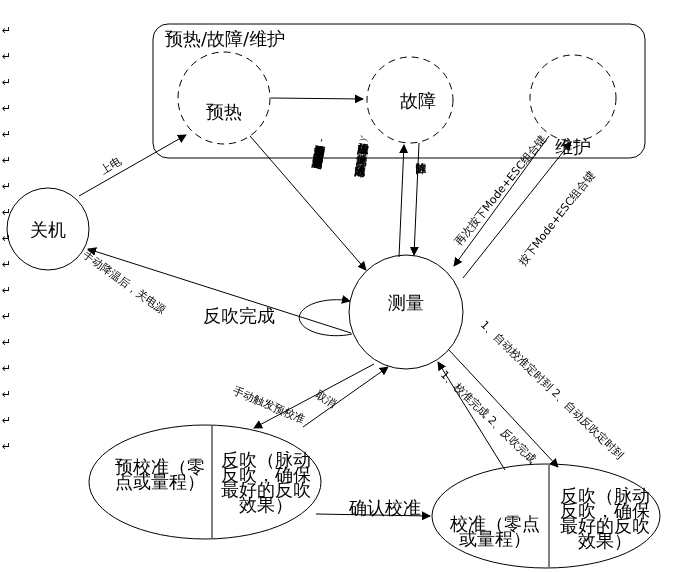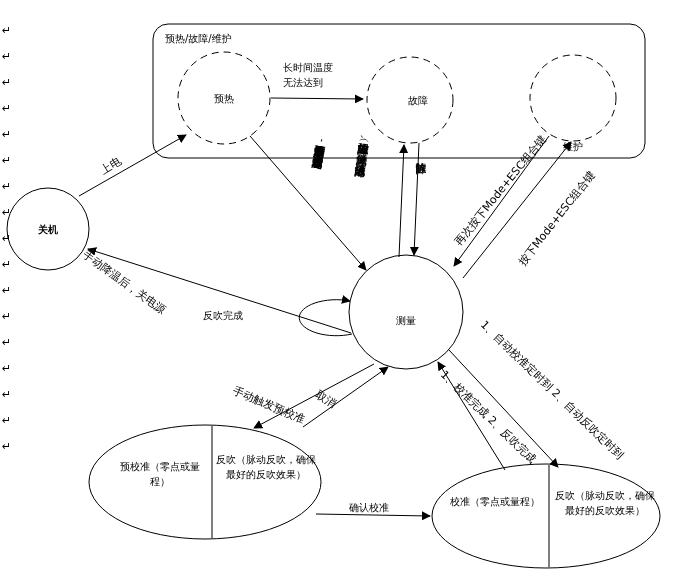--- a/index.html
+++ b/index.html
@@ -1,20 +1,20 @@
 <!DOCTYPE html>
 <html><head>
 <meta charset="utf-8">
 <style>
   * { margin:0; padding:0; box-sizing:border-box; }
   html,body { background:#fff; }
   body { font-family:"DejaVu Sans", sans-serif; color:#000; }
   .page { position:relative; width:695px; height:572px; background:#fff; overflow:hidden; }
   .diagram-svg { position:absolute; left:0; top:0; }
-  .lbl { position:absolute; font-size:10px; line-height:15px; color:#000; }
+  .lbl { position:absolute; font-size:18px; line-height:15px; color:#000; }
   .sm  { font-size:11px; line-height:13px; }
   .center { text-align:center; }
   .preline { white-space:pre-line; }
   .nowrap { white-space:nowrap; }
   .vert { writing-mode:vertical-rl; text-orientation:upright; line-height:14px; }
   .margin-col { position:absolute; left:2px; top:24px; display:flex; flex-direction:column;
                 gap:13px; font-size:11px; line-height:13px; color:#000; }
 </style>
 </head>
 <body>
@@ -74,30 +74,28 @@
     <line x1="351" y1="333" x2="88" y2="249" stroke="#000" marker-end="url(#arr)"></line>
     <line x1="374" y1="364" x2="254" y2="428" stroke="#000" marker-end="url(#arr)"></line>
     <line x1="303" y1="427" x2="388" y2="367" stroke="#000" marker-end="url(#arr)"></line>
     <line x1="316" y1="514" x2="430" y2="516" stroke="#000" marker-end="url(#arr)"></line>
     <line x1="449" y1="350" x2="558" y2="467" stroke="#000" marker-end="url(#arr)"></line>
     <line x1="505" y1="470" x2="438" y2="362" stroke="#000" marker-end="url(#arr)"></line>
   </svg>
 
   <div class="lbl" style="left:165px;top:31px;">预热/故障/维护</div>
 
-  <div class="lbl center" style="left:200px;top:91px;width:48px;">预热</div>
+  <div class="lbl center" style="left:200px;top:104px;width:48px;">预热</div>
   <div class="lbl center" style="left:394px;top:93px;width:48px;">故障</div>
   <div class="lbl center" style="left:549px;top:91px;width:48px;margin-top:48px;">维护</div>
-  <div class="lbl center" style="left:24px;top:222px;width:48px;font-weight:bold;">关机</div>
-  <div class="lbl center" style="left:382px;top:313px;width:48px;font-family:Liberation Serif, serif;">测量</div>
+  <div class="lbl center" style="left:24px;top:222px;width:48px;">关机</div>
+  <div class="lbl center" style="left:382px;top:295px;width:48px;">测量</div>
 
   <div class="lbl sm nowrap" style="left:98px;top:166px;transform:rotate(-32deg);transform-origin:0 0;">上电</div>
 
-  <div class="lbl preline" style="left:283px;top:60px;">长时间温度
-无法达到</div>
 
   <div class="lbl sm vert" style="left:300px;top:136px;height:160px;transform:rotate(10deg);">两个加热器温度达到设定温度，且制冷器温度达到设定温度</div>
 
   <div class="lbl sm vert" style="left:346px;top:134px;height:160px;transform:rotate(8deg);">出现故障（如温控故障、光源能量过低、内部通讯故障等）</div>
 
   <div class="lbl sm vert" style="left:413px;top:154px;height:62px;">故障解除</div>
 
   <div class="lbl sm nowrap" style="left:452px;top:240px;transform:rotate(-51deg);transform-origin:0 0;">再次按下Mode+ESC组合键</div>
 
   <div class="lbl sm nowrap" style="left:516px;top:260px;transform:rotate(-52deg);transform-origin:0 0;">按下Mode+ESC组合键</div>
@@ -113,16 +111,16 @@
   <div class="lbl" style="left:349px;top:500px;text-align:right;">确认校准</div>
 
   <div class="lbl sm preline nowrap" style="left:487px;top:318px;transform:rotate(44deg);transform-origin:0 0;">1、自动校准定时到
 2、自动反吹定时到</div>
 
   <div class="lbl sm preline nowrap" style="left:447px;top:368px;transform:rotate(44deg);transform-origin:0 0;">1、校准完成
 2、反吹完成</div>
 
   <div class="lbl center" style="left:112px;top:459px;width:96px;">预校准（零点或量程）</div>
   <div class="lbl center" style="left:216px;top:452px;width:100px;">反吹（脉动反吹，确保最好的反吹效果）</div>
-  <div class="lbl center" style="left:443px;top:494px;width:104px;">校准（零点或量程）</div>
+  <div class="lbl center" style="left:443px;top:516px;width:104px;">校准（零点或量程）</div>
   <div class="lbl center" style="left:554px;top:488px;width:102px;">反吹（脉动反吹，确保最好的反吹效果）</div>
 
 </div>
 
 </body></html>

